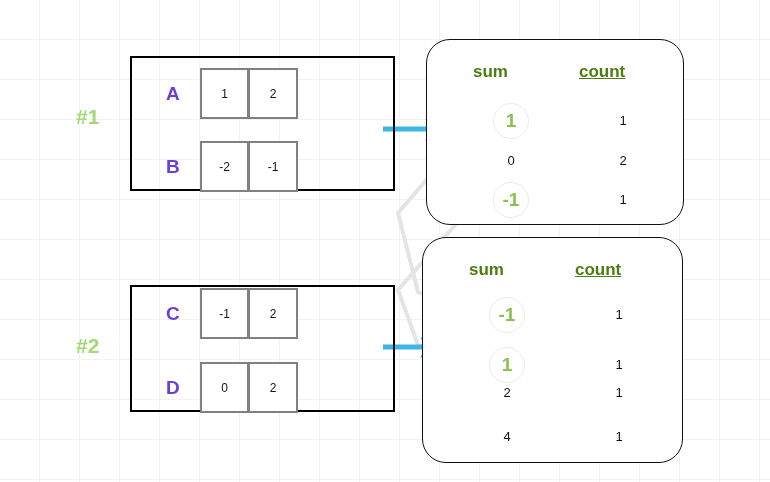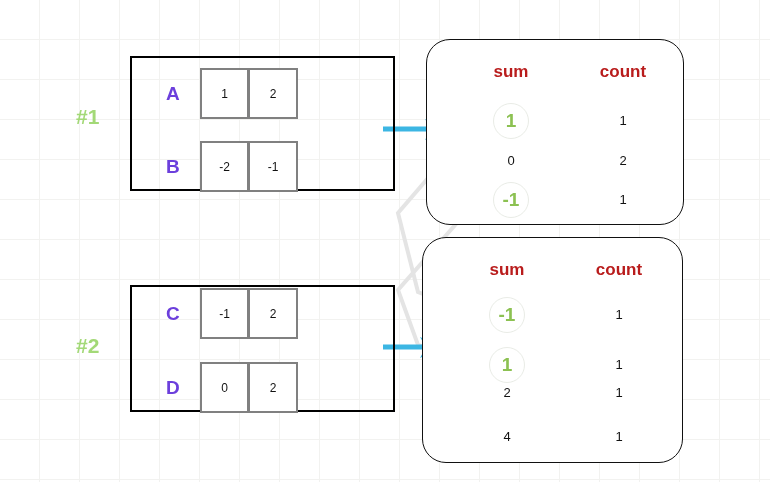--- a/index.html
+++ b/index.html
@@ -101,27 +101,27 @@
   #agg-panel-2 { left: 422px; top: 237px; width: 261px; height: 226px; }
 
   .agg-header {
     position: absolute;
     top: 22px;
     width: 100%;
     height: 24px;
   }
   .agg-header .col-head {
     position: absolute;
-    color: #b91c1c;
+    color: #4d7c0f;
     font-size: 17px;
     font-weight: bold;
-    text-align: center;
+    text-align: left;
   }
   .col-head.sum-head   { left: 46px;  width: 76px; }
-  .col-head.count-head { left: 152px; width: 88px; }
+  .col-head.count-head { left: 152px; width: 88px; text-decoration: underline; }
 
   .agg-row {
     position: absolute;
     width: 100%;
     height: 34px;
   }
   .agg-cell {
     position: absolute;
     font-size: 13px;
     color: #111111;

